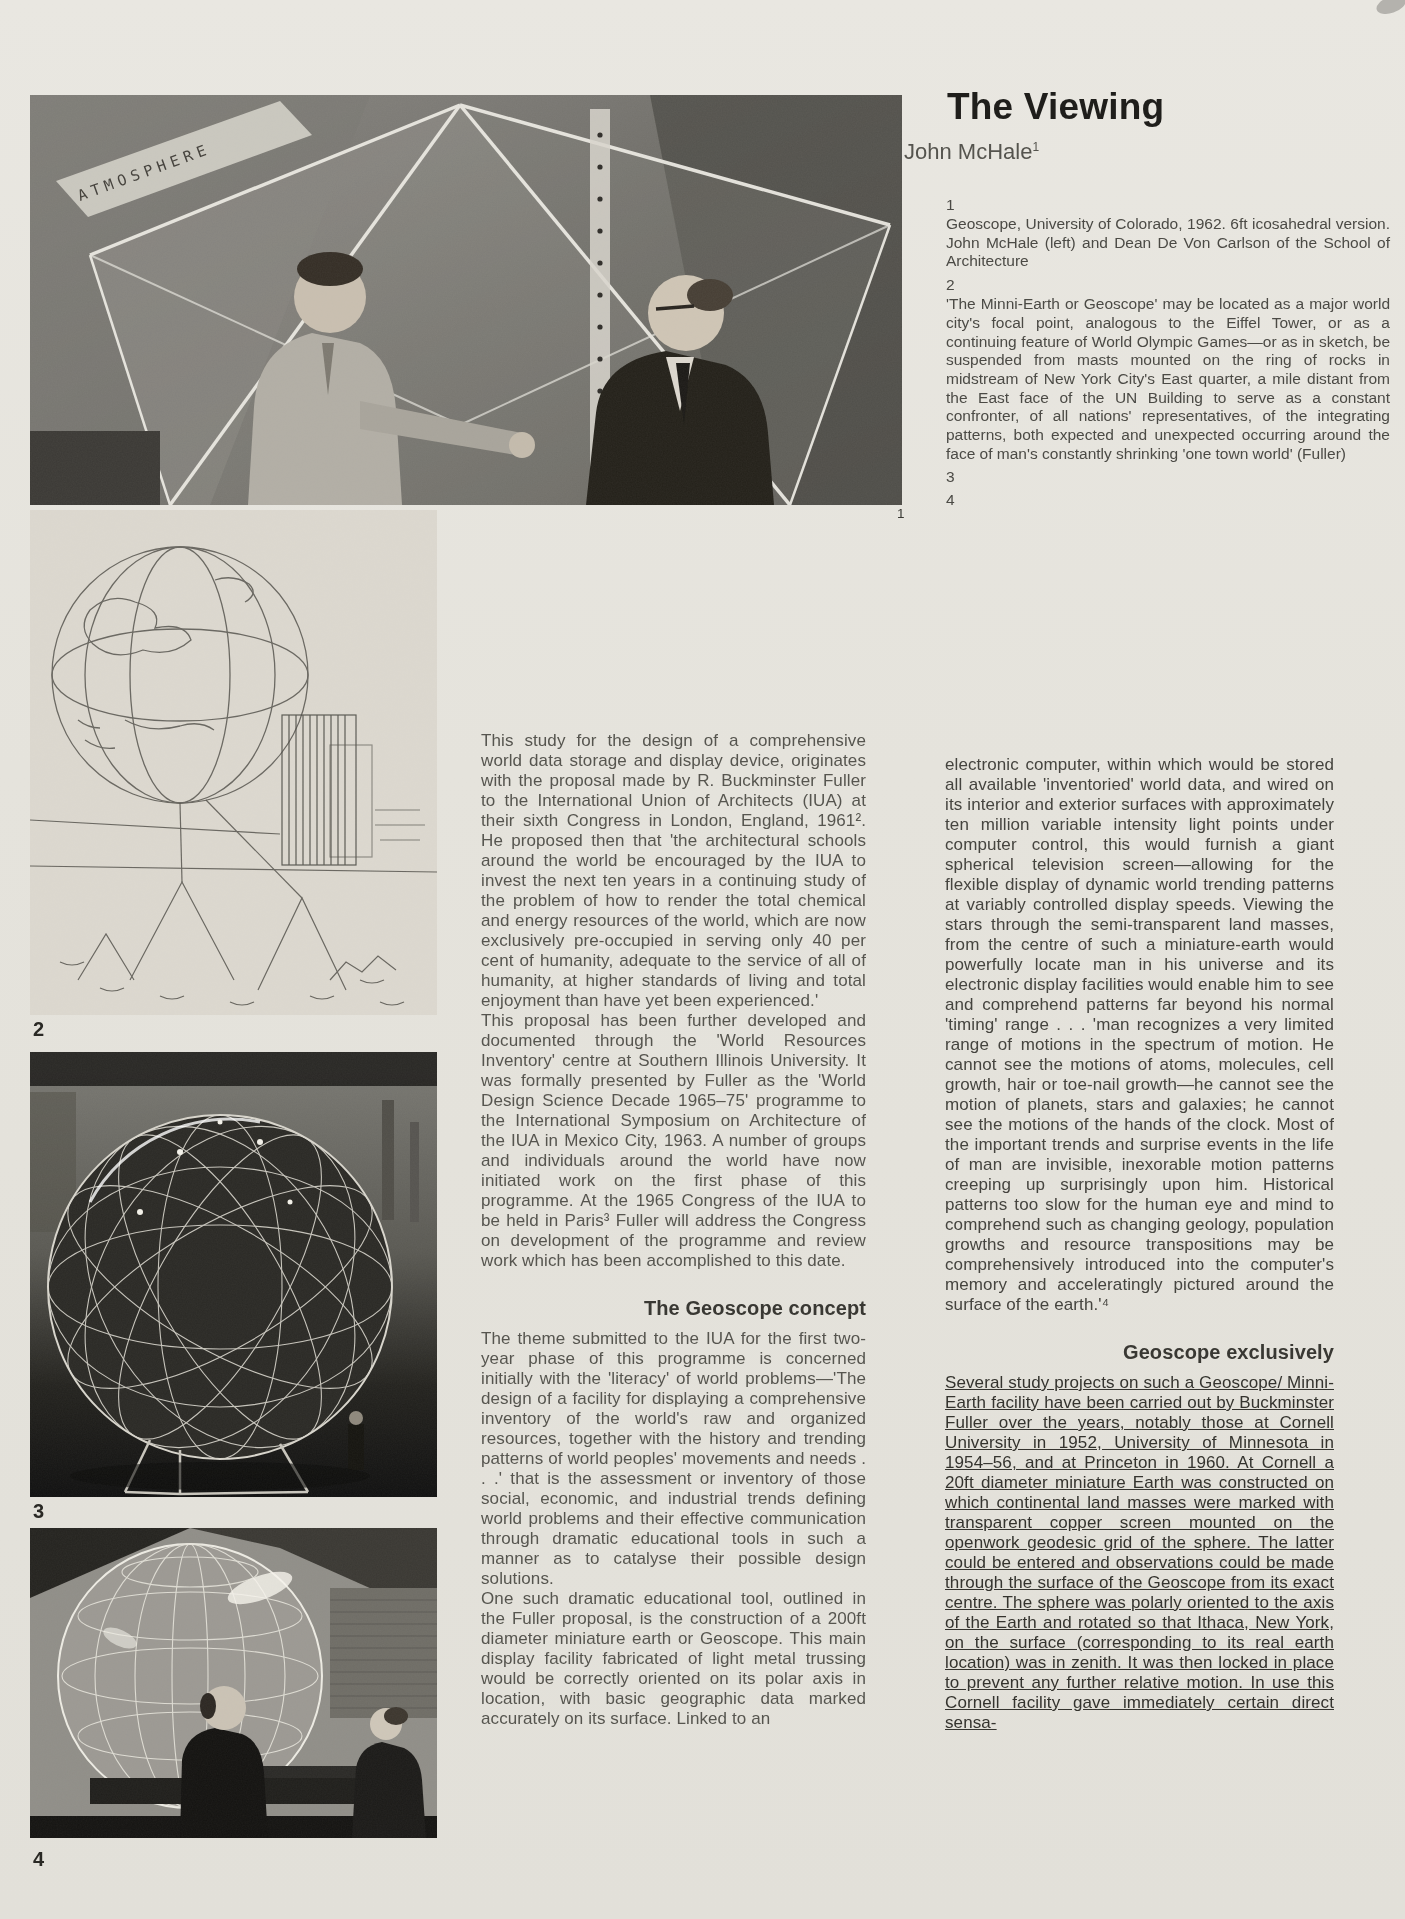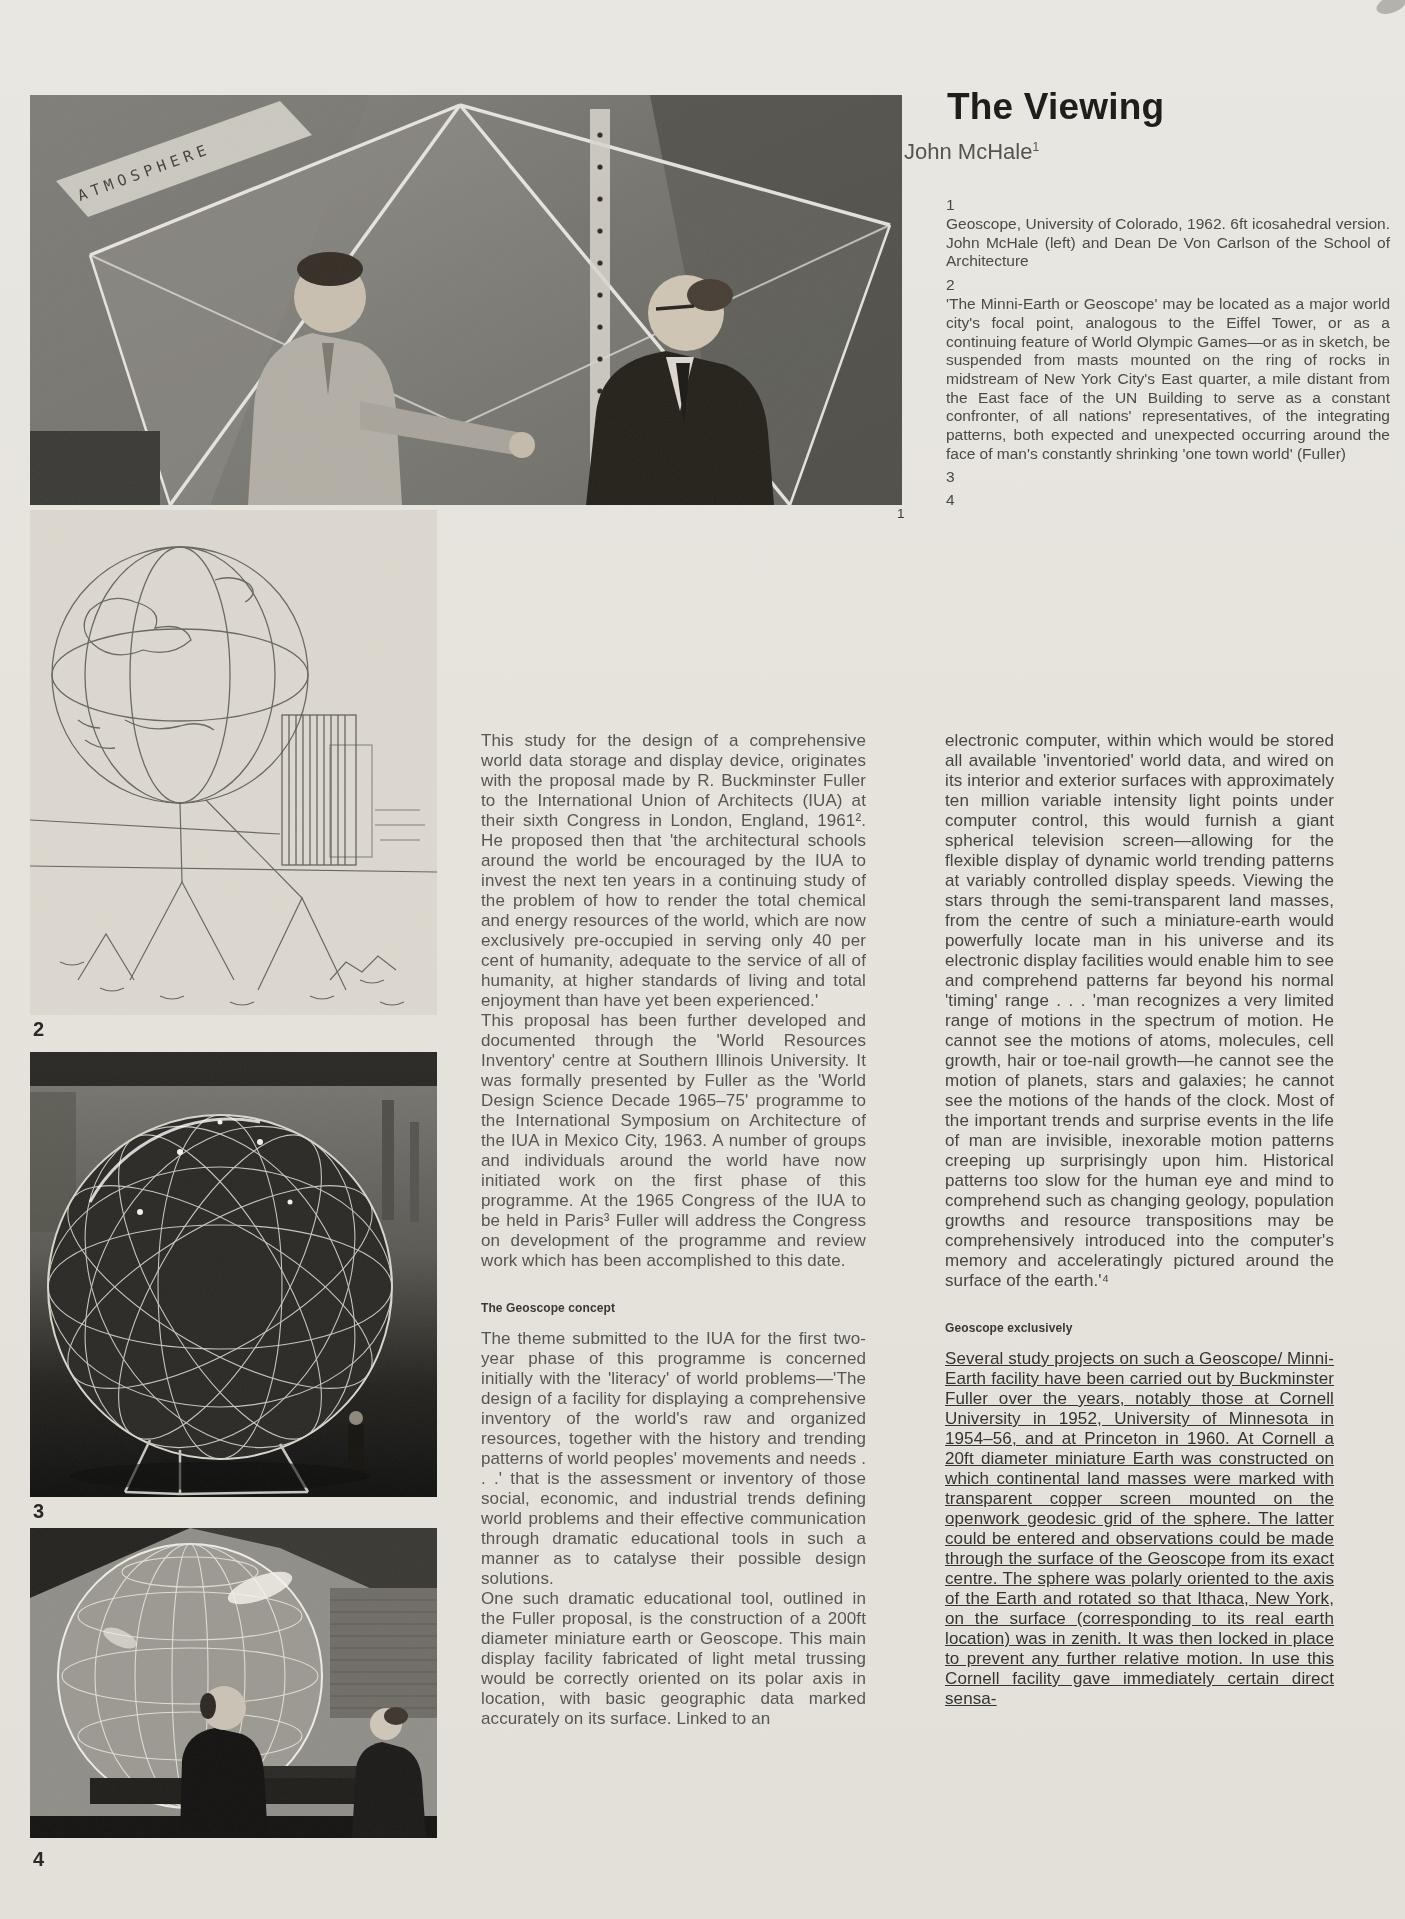--- a/index.html
+++ b/index.html
@@ -14,23 +14,23 @@
   .title{font-size:37px;font-weight:bold;color:#1f1e1b;letter-spacing:.2px;}
   .author{font-size:22px;color:#55544e;}
   .author sup{font-size:12px;}
   .captions{width:444px;font-size:15.5px;line-height:18.7px;color:#4b4a45;text-align:justify;}
   .cap{margin:0 0 5px 0;}
   .capnum{line-height:18px;margin-bottom:1px;text-align:left;}
   .cap p{margin:0;}
   .col{font-size:17px;line-height:20px;text-align:justify;letter-spacing:.1px;}
   .col p{margin:0;}
   .col1{color:#56554f;width:385px;}
-  .col2{color:#45443f;width:389px;}
+  .col2{color:#45443f;width:389px;margin-top:24px;}
   .col2 .heavy{color:#34332e;text-decoration:underline;}
-  .subhead{font-weight:bold;font-size:12px;color:#393833;margin:27px 0 11px 0;text-align:left;}
+  .subhead{font-weight:bold;font-size:20px;color:#393833;margin:27px 0 11px 0;text-align:right;}
   .figlabel{font-weight:bold;font-size:20px;color:#2a2925;}
   .onelabel{font-size:13.5px;color:#3a3934;}
   .continued{font-weight:bold;font-size:15.5px;color:#2f2e29;}
   .corner-blob{width:30px;height:16px;border-radius:50%;background:#b4b2ad;transform:rotate(-18deg);}
 </style>
 </head>
 <body>
 
 <div class="page">
 

